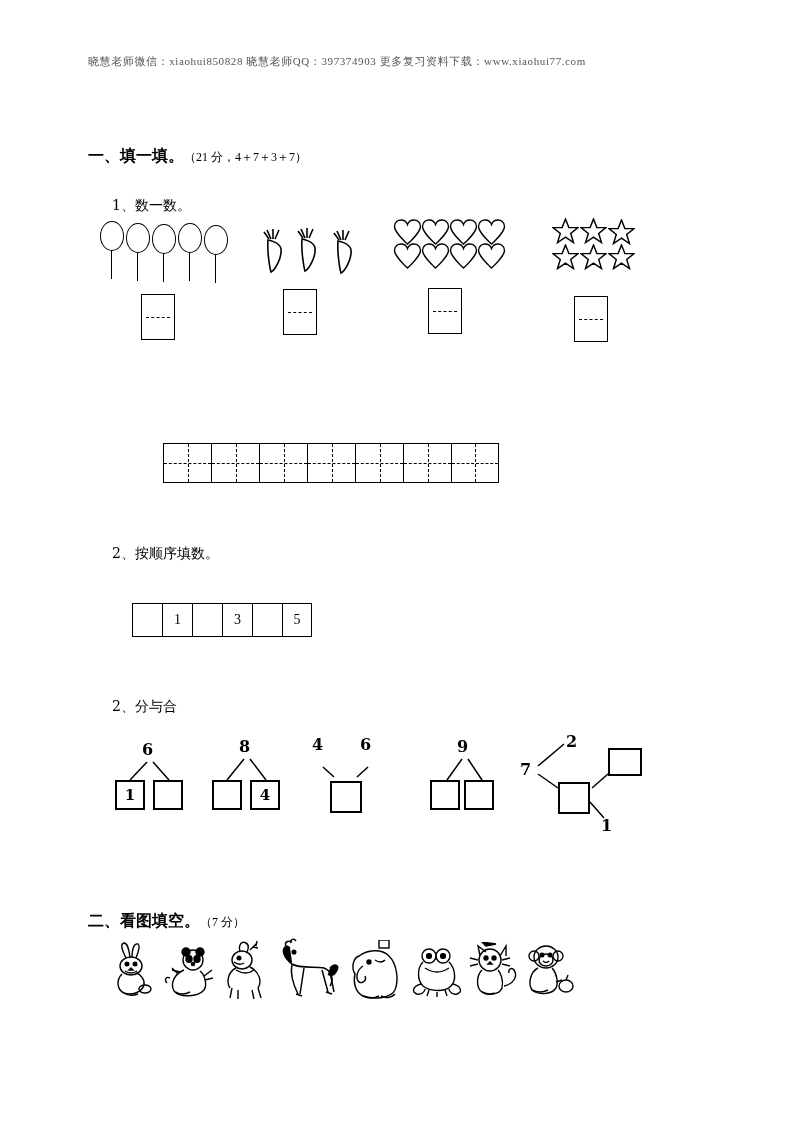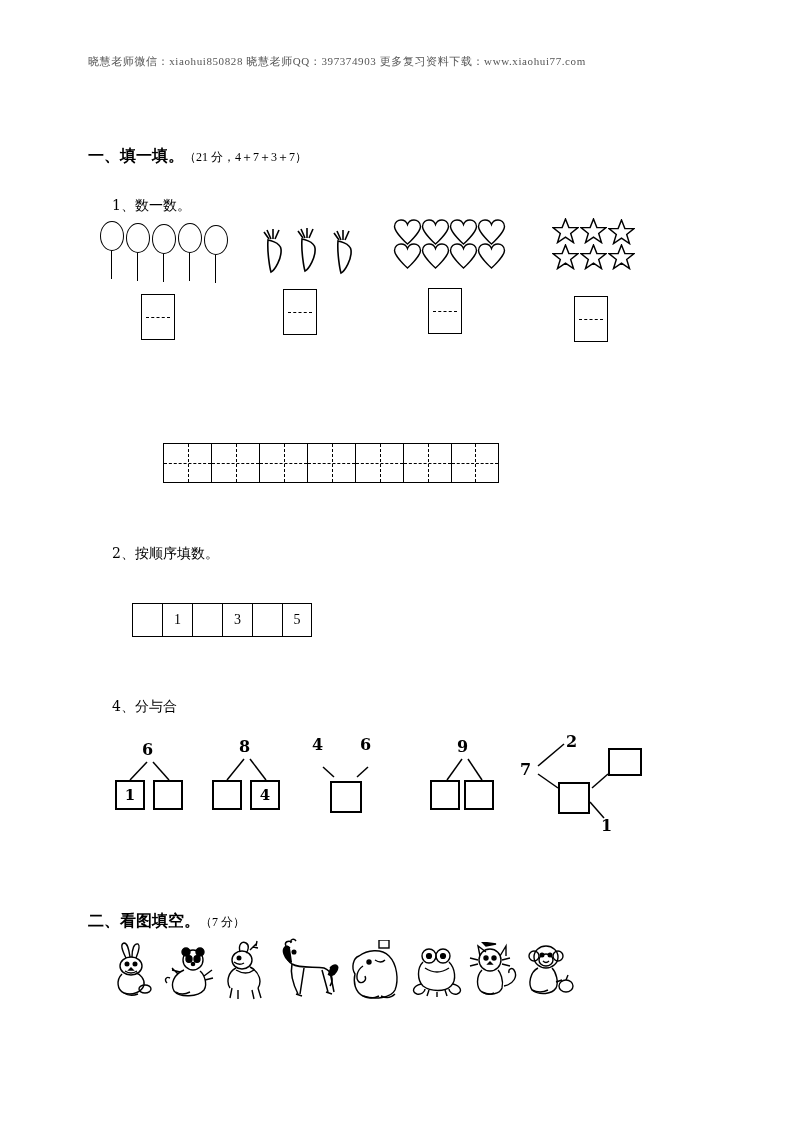--- a/index.html
+++ b/index.html
@@ -268,21 +268,21 @@
   <div class="qlabel" style="left:112px; top:545px;">2、按顺序填数。</div>
   <div class="seq" style="left:132px; top:603px;">
     <div class="cell"></div>
     <div class="cell">1</div>
     <div class="cell"></div>
     <div class="cell">3</div>
     <div class="cell"></div>
     <div class="cell">5</div>
   </div>
 
-  <div class="qlabel" style="left:112px; top:698px;">4、分与合</div>
+  <div class="qlabel" style="left:112px; top:698px;">2、分与合</div>
 
   <div class="bond" style="left:115px; top:740px; width:80px; height:70px;">
     <div class="num" style="left:27px; top:0px;">6</div>
     <svg width="80" height="70">
       <line x1="32" y1="22" x2="15" y2="40" stroke="#000" stroke-width="1.5"></line>
       <line x1="38" y1="22" x2="54" y2="40" stroke="#000" stroke-width="1.5"></line>
     </svg>
     <div class="bx" style="left:0px;  top:40px;">1</div>
     <div class="bx" style="left:38px; top:40px;"></div>
   </div>

